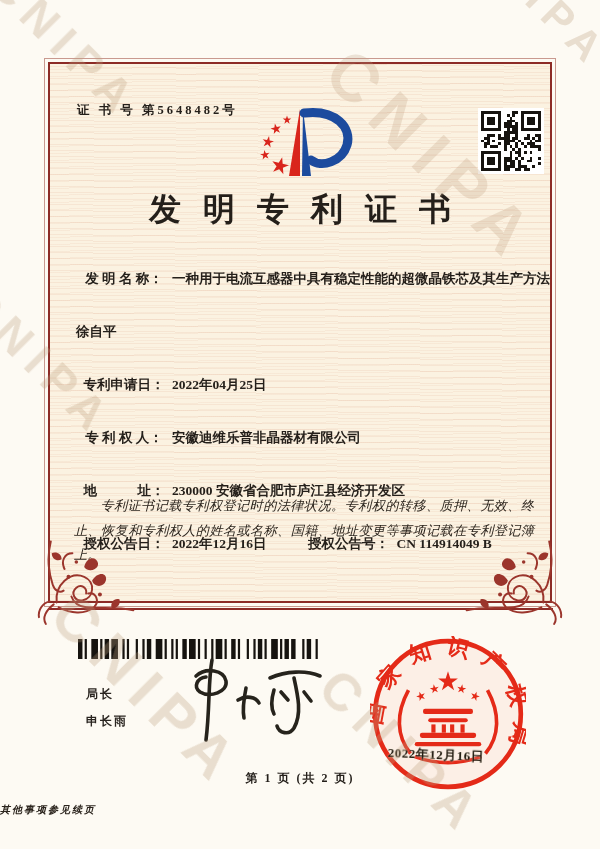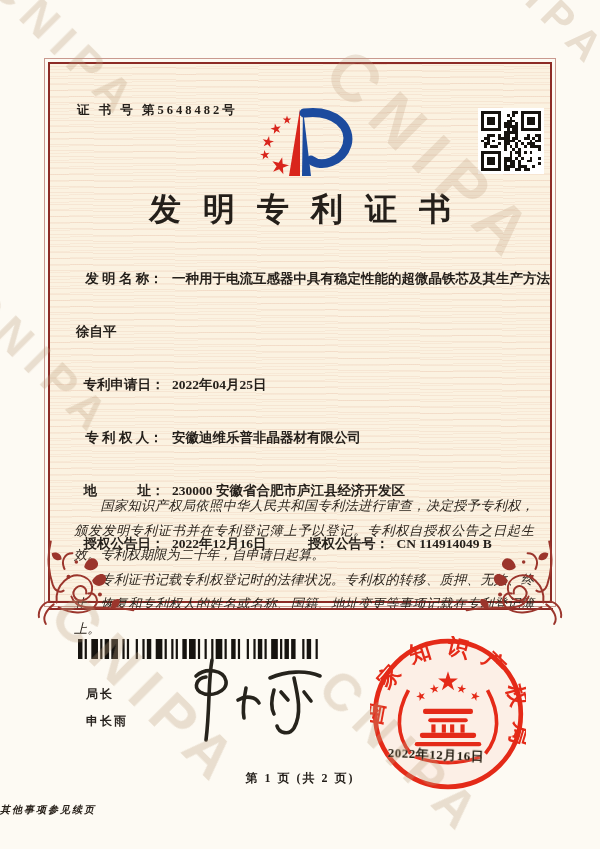--- a/index.html
+++ b/index.html
@@ -277,21 +277,20 @@
         <span class="flabel">授权公告日：</span>
         <span class="fvalue">2022年12月16日</span>
         <span class="second">
           <span class="flabel">授权公告号：</span>
           <span class="fvalue">CN 114914049 B</span>
         </span>
       </div>
     </div>
 
     <div class="body-text">
-      <p>国家知识产权局依照中华人民共和国专利法进行审查，决定授予专利权，颁发发明专利证书并在专利登记簿上予以登记。专利权自授权公告之日起生效。专利权期限为二十年，自申请日起算。</p>
       <p>专利证书记载专利权登记时的法律状况。专利权的转移、质押、无效、终止、恢复和专利权人的姓名或名称、国籍、地址变更等事项记载在专利登记簿上。</p>
     </div>
 
     <div class="barcode">
       <svg id="barcode-svg" preserveAspectRatio="none" fill="#16130f" viewBox="0 0 174.4 20">
           <rect x="0.0" y="0" width="3.2" height="20"></rect>
           <rect x="4.8" y="0" width="1.6" height="20"></rect>
           <rect x="9.6" y="0" width="4.800000000000001" height="20"></rect>
           <rect x="16.0" y="0" width="1.6" height="20"></rect>
           <rect x="19.2" y="0" width="3.2" height="20"></rect>

